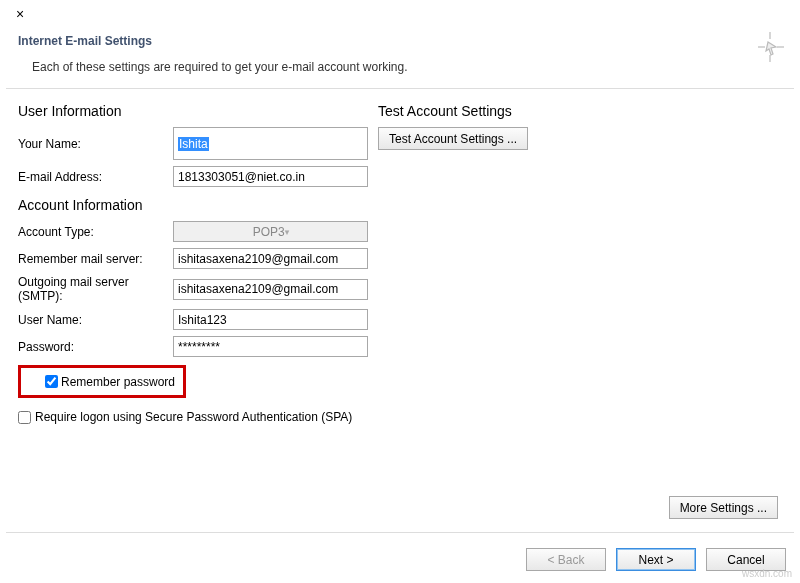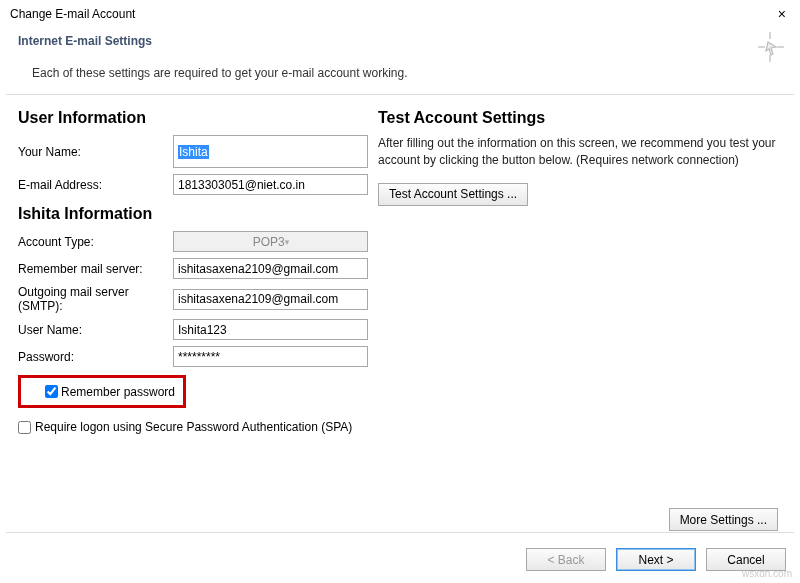--- a/index.html
+++ b/index.html
@@ -27,21 +27,21 @@
     cursor: default;
   }
   .header-block {
     padding: 8px 18px 14px 18px;
     position: relative;
   }
   .header-block .h1 {
     font-weight: bold;
     color: #41526e;
     font-size: 12px;
-    margin-bottom: 18px;
+    margin-bottom: 12px;
   }
   .header-block .h2 {
     color: #333;
     padding-left: 14px;
     font-size: 12px;
   }
   .cursor-icon {
     position: absolute;
     right: 16px;
     top: 4px;
@@ -51,22 +51,22 @@
     border-top: 1px solid #ddd;
     margin: 0 6px;
   }
   .content {
     display: flex;
     padding: 14px 10px 0 18px;
   }
   .col-left { width: 350px; }
   .col-right { flex: 1; padding-left: 10px; }
   .section-title {
-    font-weight: bold;
-    font-size: 16px;
+    font-weight: normal;
+    font-size: 14px;
     margin-bottom: 8px;
     margin-top: 10px;
   }
   .section-title:first-child { margin-top: 0; }
   .form-row {
     display: flex;
     align-items: center;
     margin-bottom: 6px;
   }
   .form-row label {
@@ -128,21 +128,21 @@
     background: linear-gradient(#fcfcfc,#e8e8e8);
     border: 1px solid #a8a8a8;
     cursor: default;
     min-width: 80px;
     height: 23px;
   }
   .btn:disabled { color: #999; }
   .more-settings {
     position: absolute;
     right: 22px;
-    bottom: 52px;
+    bottom: 64px;
   }
   .footer-divider {
     position: absolute;
     left: 6px; right: 6px;
     bottom: 50px;
     border-top: 1px solid #ddd;
   }
   .footer {
     position: absolute;
     right: 14px;
@@ -159,21 +159,20 @@
     right: 8px;
     bottom: 4px;
     font-size: 10px;
     color: #ccc;
   }
 </style>
 </head>
 <body>
 
 <div class="titlebar">
-  <span class="title">Change E-mail Account</span>
   <span class="close">×</span>
 </div>
 
 <div class="header-block">
   <div class="h1">Internet E-mail Settings</div>
   <div class="h2">Each of these settings are required to get your e-mail account working.</div>
   <svg class="cursor-icon" viewBox="0 0 28 34">
     <g stroke="#bbb" stroke-width="1.2" fill="none">
       <line x1="14" y1="2" x2="14" y2="9"></line>
       <line x1="14" y1="25" x2="14" y2="32"></line>
@@ -196,21 +195,21 @@
       <div style="flex: 1 1 0%; border: 1px solid rgb(168, 168, 168); height: 33px; padding: 2px 4px; font-size: 12px; background: rgb(255, 255, 255); display: flex; align-items: center;">
           <span style="background: rgb(51, 143, 255); color: rgb(255, 255, 255); padding: 0px 1px;">Ishita</span>
         </div>
     </div>
 
     <div class="form-row">
       <label>E-mail Address:</label>
       <input type="text" value="1813303051@niet.co.in" style="">
     </div>
 
-    <div class="section-title">Ishita Information</div>
+    <div class="section-title">Account Information</div>
 
     <div class="form-row">
       <label>Account Type:</label>
       <div class="readonly-select">
         <span>POP3</span>
         <span class="chev">▾</span>
       </div>
     </div>
 
     <div class="form-row">
@@ -241,21 +240,20 @@
 
     <div class="check-row spa-row">
       <input type="checkbox" style="">
       <span>Require logon using Secure Password Authentication (SPA)</span>
     </div>
 
   </div>
 
   <div class="col-right">
     <div class="section-title">Test Account Settings</div>
-    <div class="right-text">After filling out the information on this screen, we recommend you test your account by clicking the button below. (Requires network connection)</div>
     <button class="btn">Test Account Settings ...</button>
   </div>
 </div>
 
 <button class="btn more-settings">More Settings ...</button>
 
 <div class="footer-divider"></div>
 
 <div class="footer">
   <button class="btn" disabled="">&lt; Back</button>

